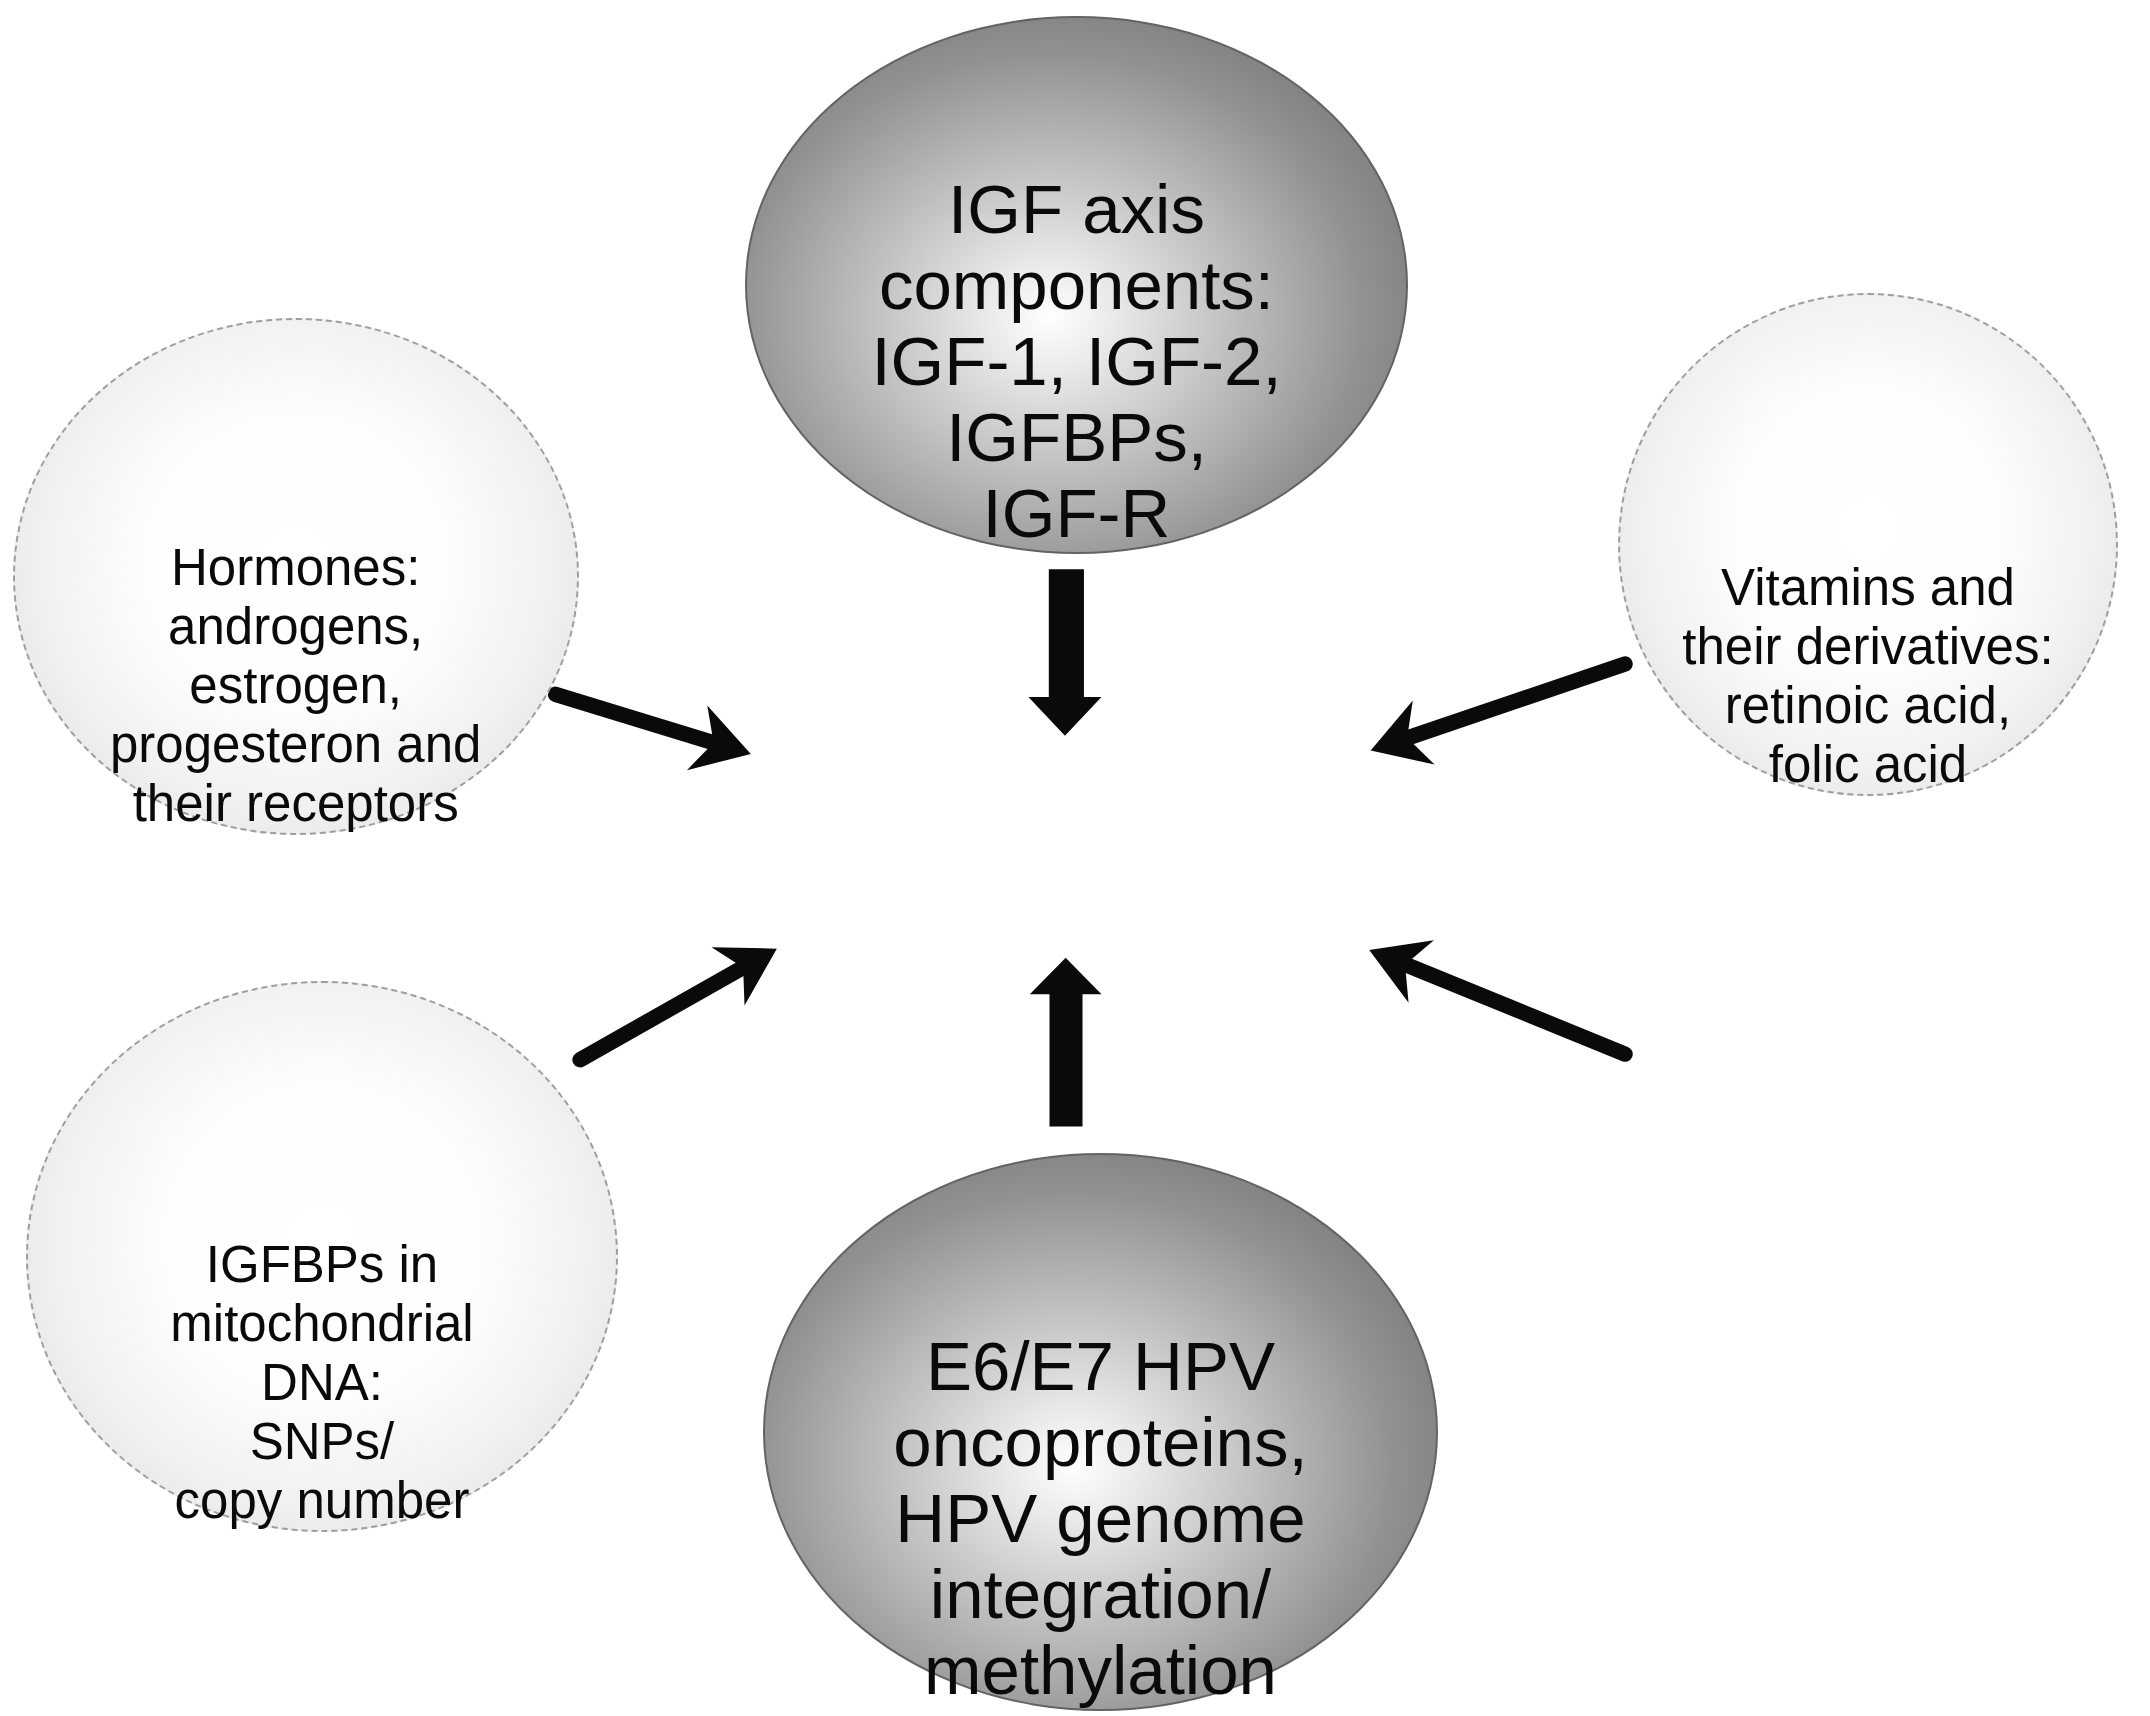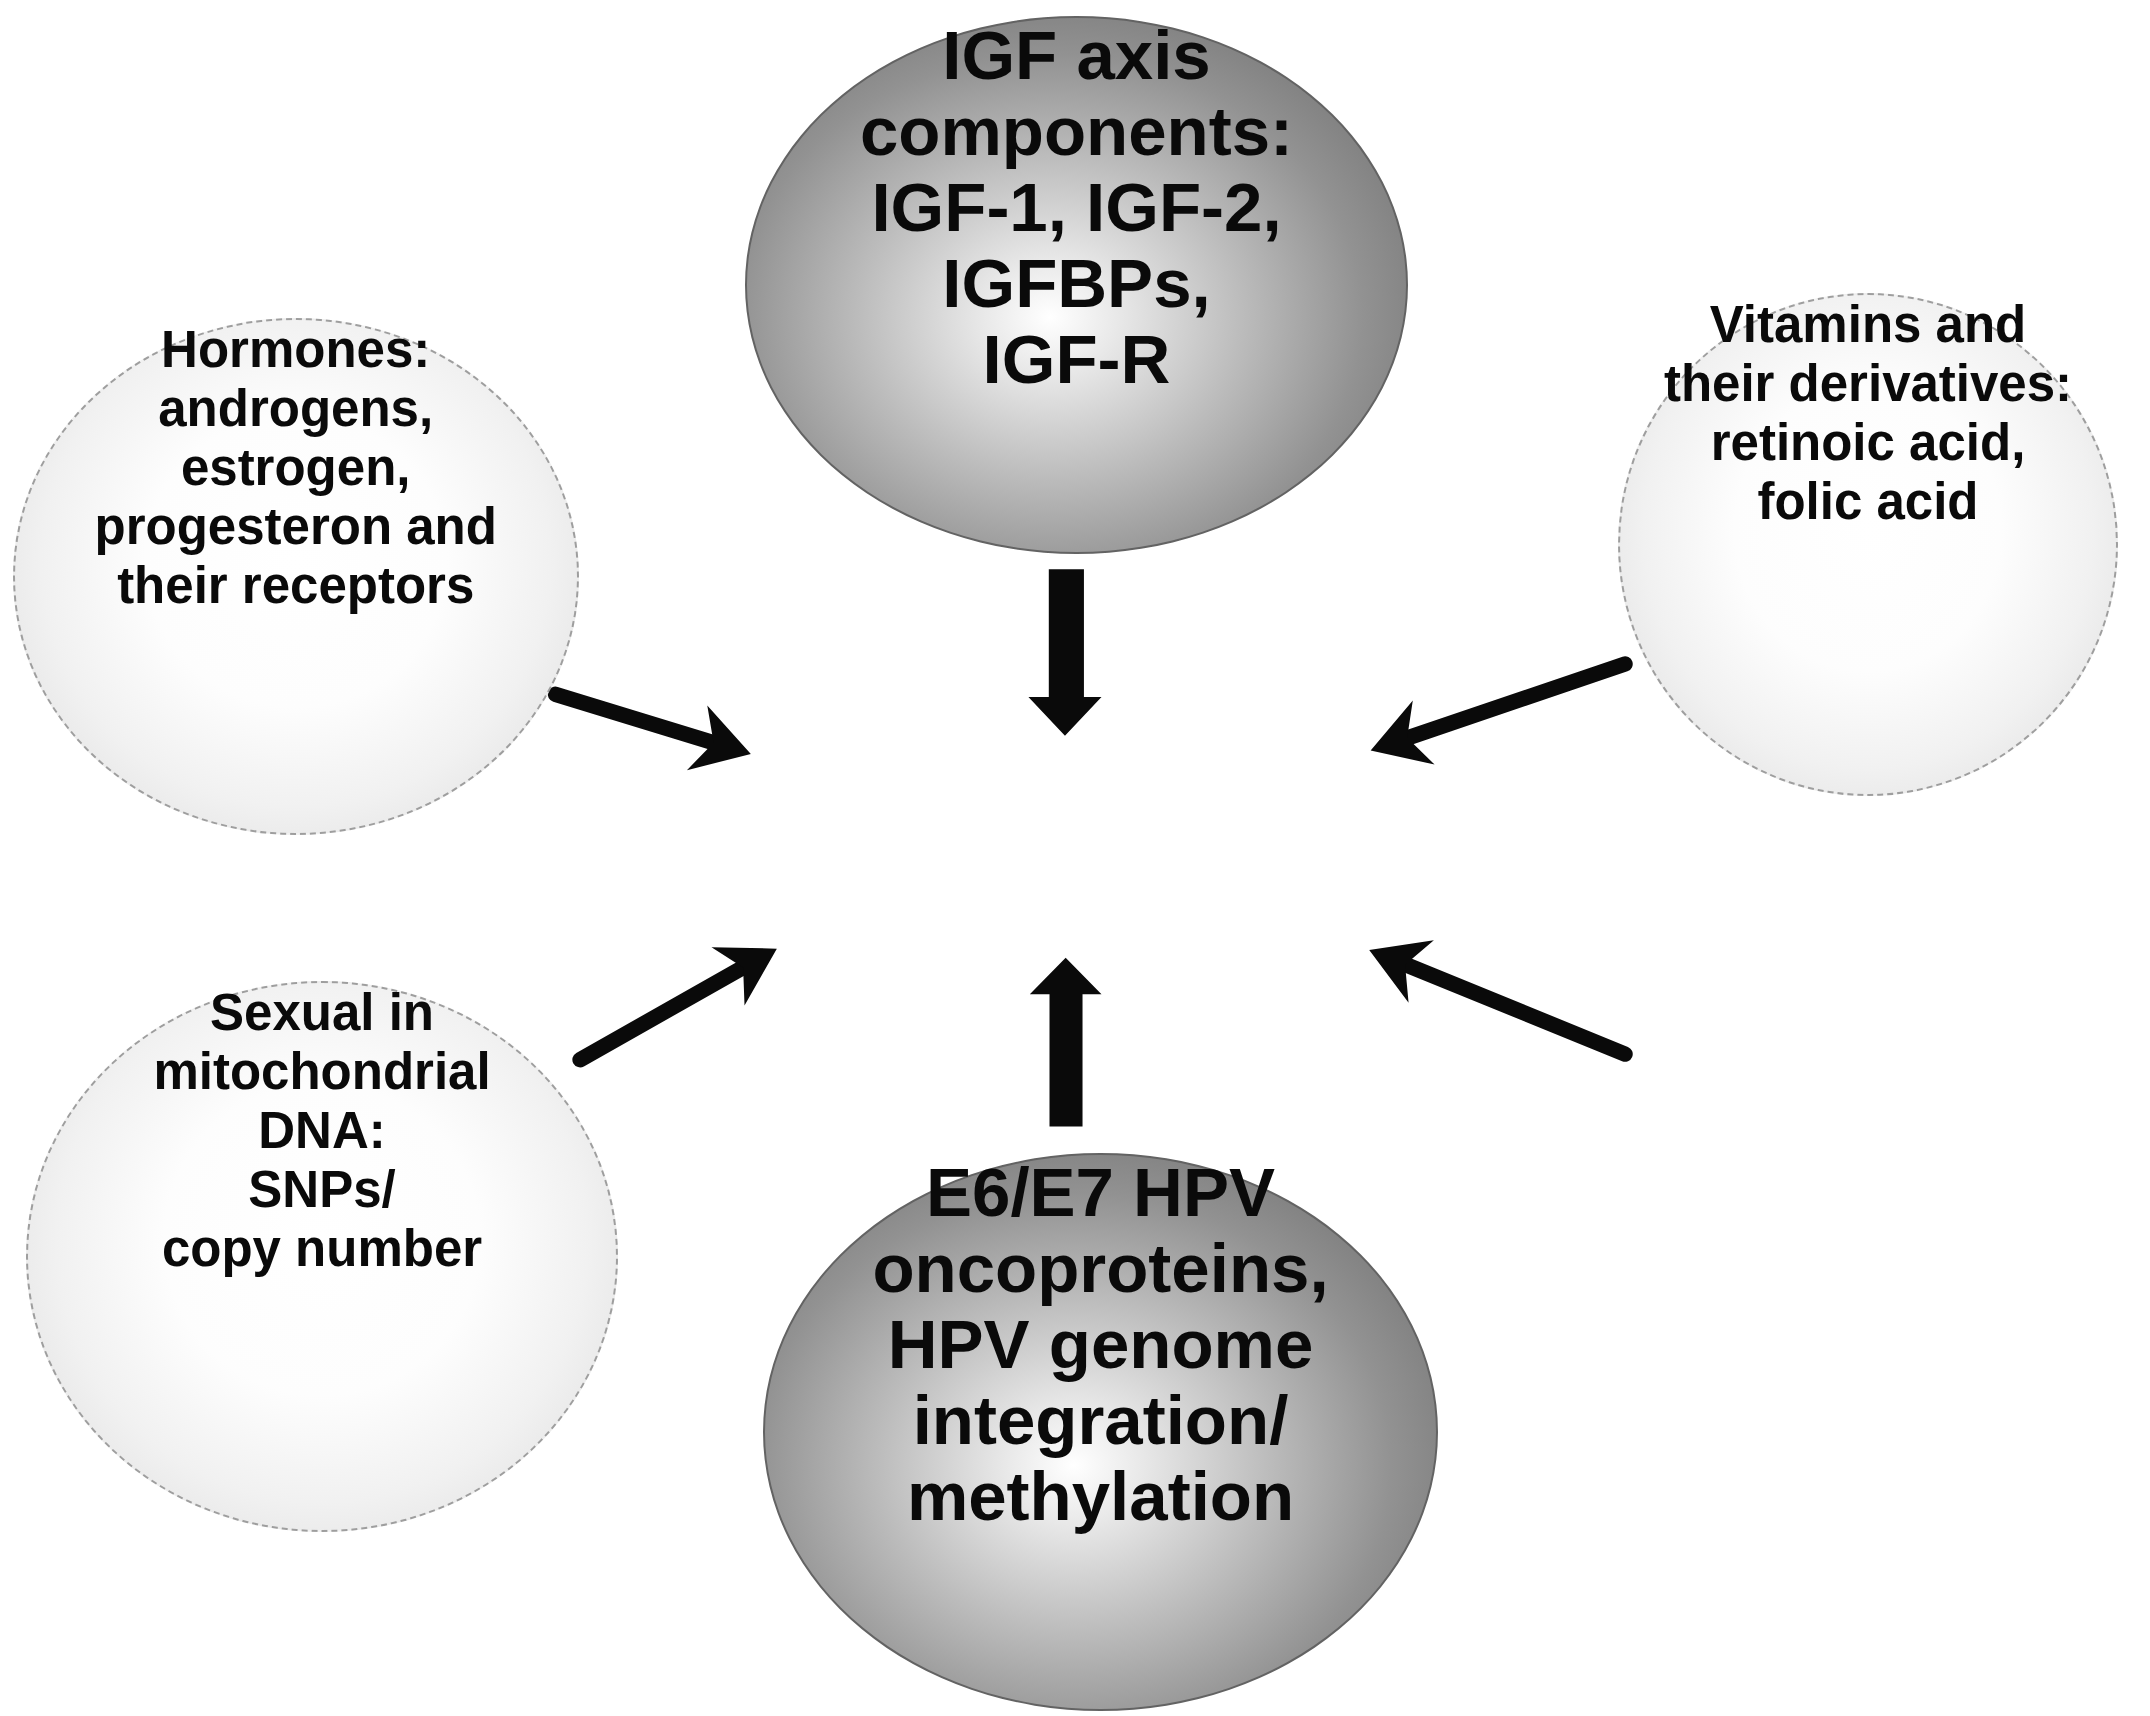--- a/index.html
+++ b/index.html
@@ -12,25 +12,25 @@
     width: 2151px;
     height: 1716px;
     background: #ffffff;
     font-family: "Liberation Sans", sans-serif;
     overflow: hidden;
   }
   .node {
     position: absolute;
     border-radius: 50%;
     display: flex;
-    align-items: flex-start;
+    align-items: flex-end;
     justify-content: center;
     text-align: center;
     box-sizing: border-box;
-    font-weight: bold;
+    font-weight: normal;
     color: #0a0a0a;
     white-space: pre-line;
   }
   .node.light {
     background: radial-gradient(ellipse at 50% 47%,
       #ffffff 0%, #fdfdfd 38%, #f1f1f1 64%, #e2e2e2 85%, #d5d5d5 100%);
     border: 2.1px dashed #9e9e9e;
   }
   .node.dark {
     background: radial-gradient(ellipse at 46% 56%,
@@ -137,21 +137,21 @@
 
   <div class="node light node-hormones">
     <span class="node-label">Hormones:
 androgens,
 estrogen,
 progesteron and
 their receptors</span>
   </div>
 
   <div class="node light node-mitochondrial">
-    <span class="node-label">Sexual in
+    <span class="node-label">IGFBPs in
 mitochondrial
 DNA:
 SNPs/
 copy number</span>
   </div>
 
   <div class="node dark node-hpv">
     <span class="node-label">E6/E7 HPV
 oncoproteins,
 HPV genome

